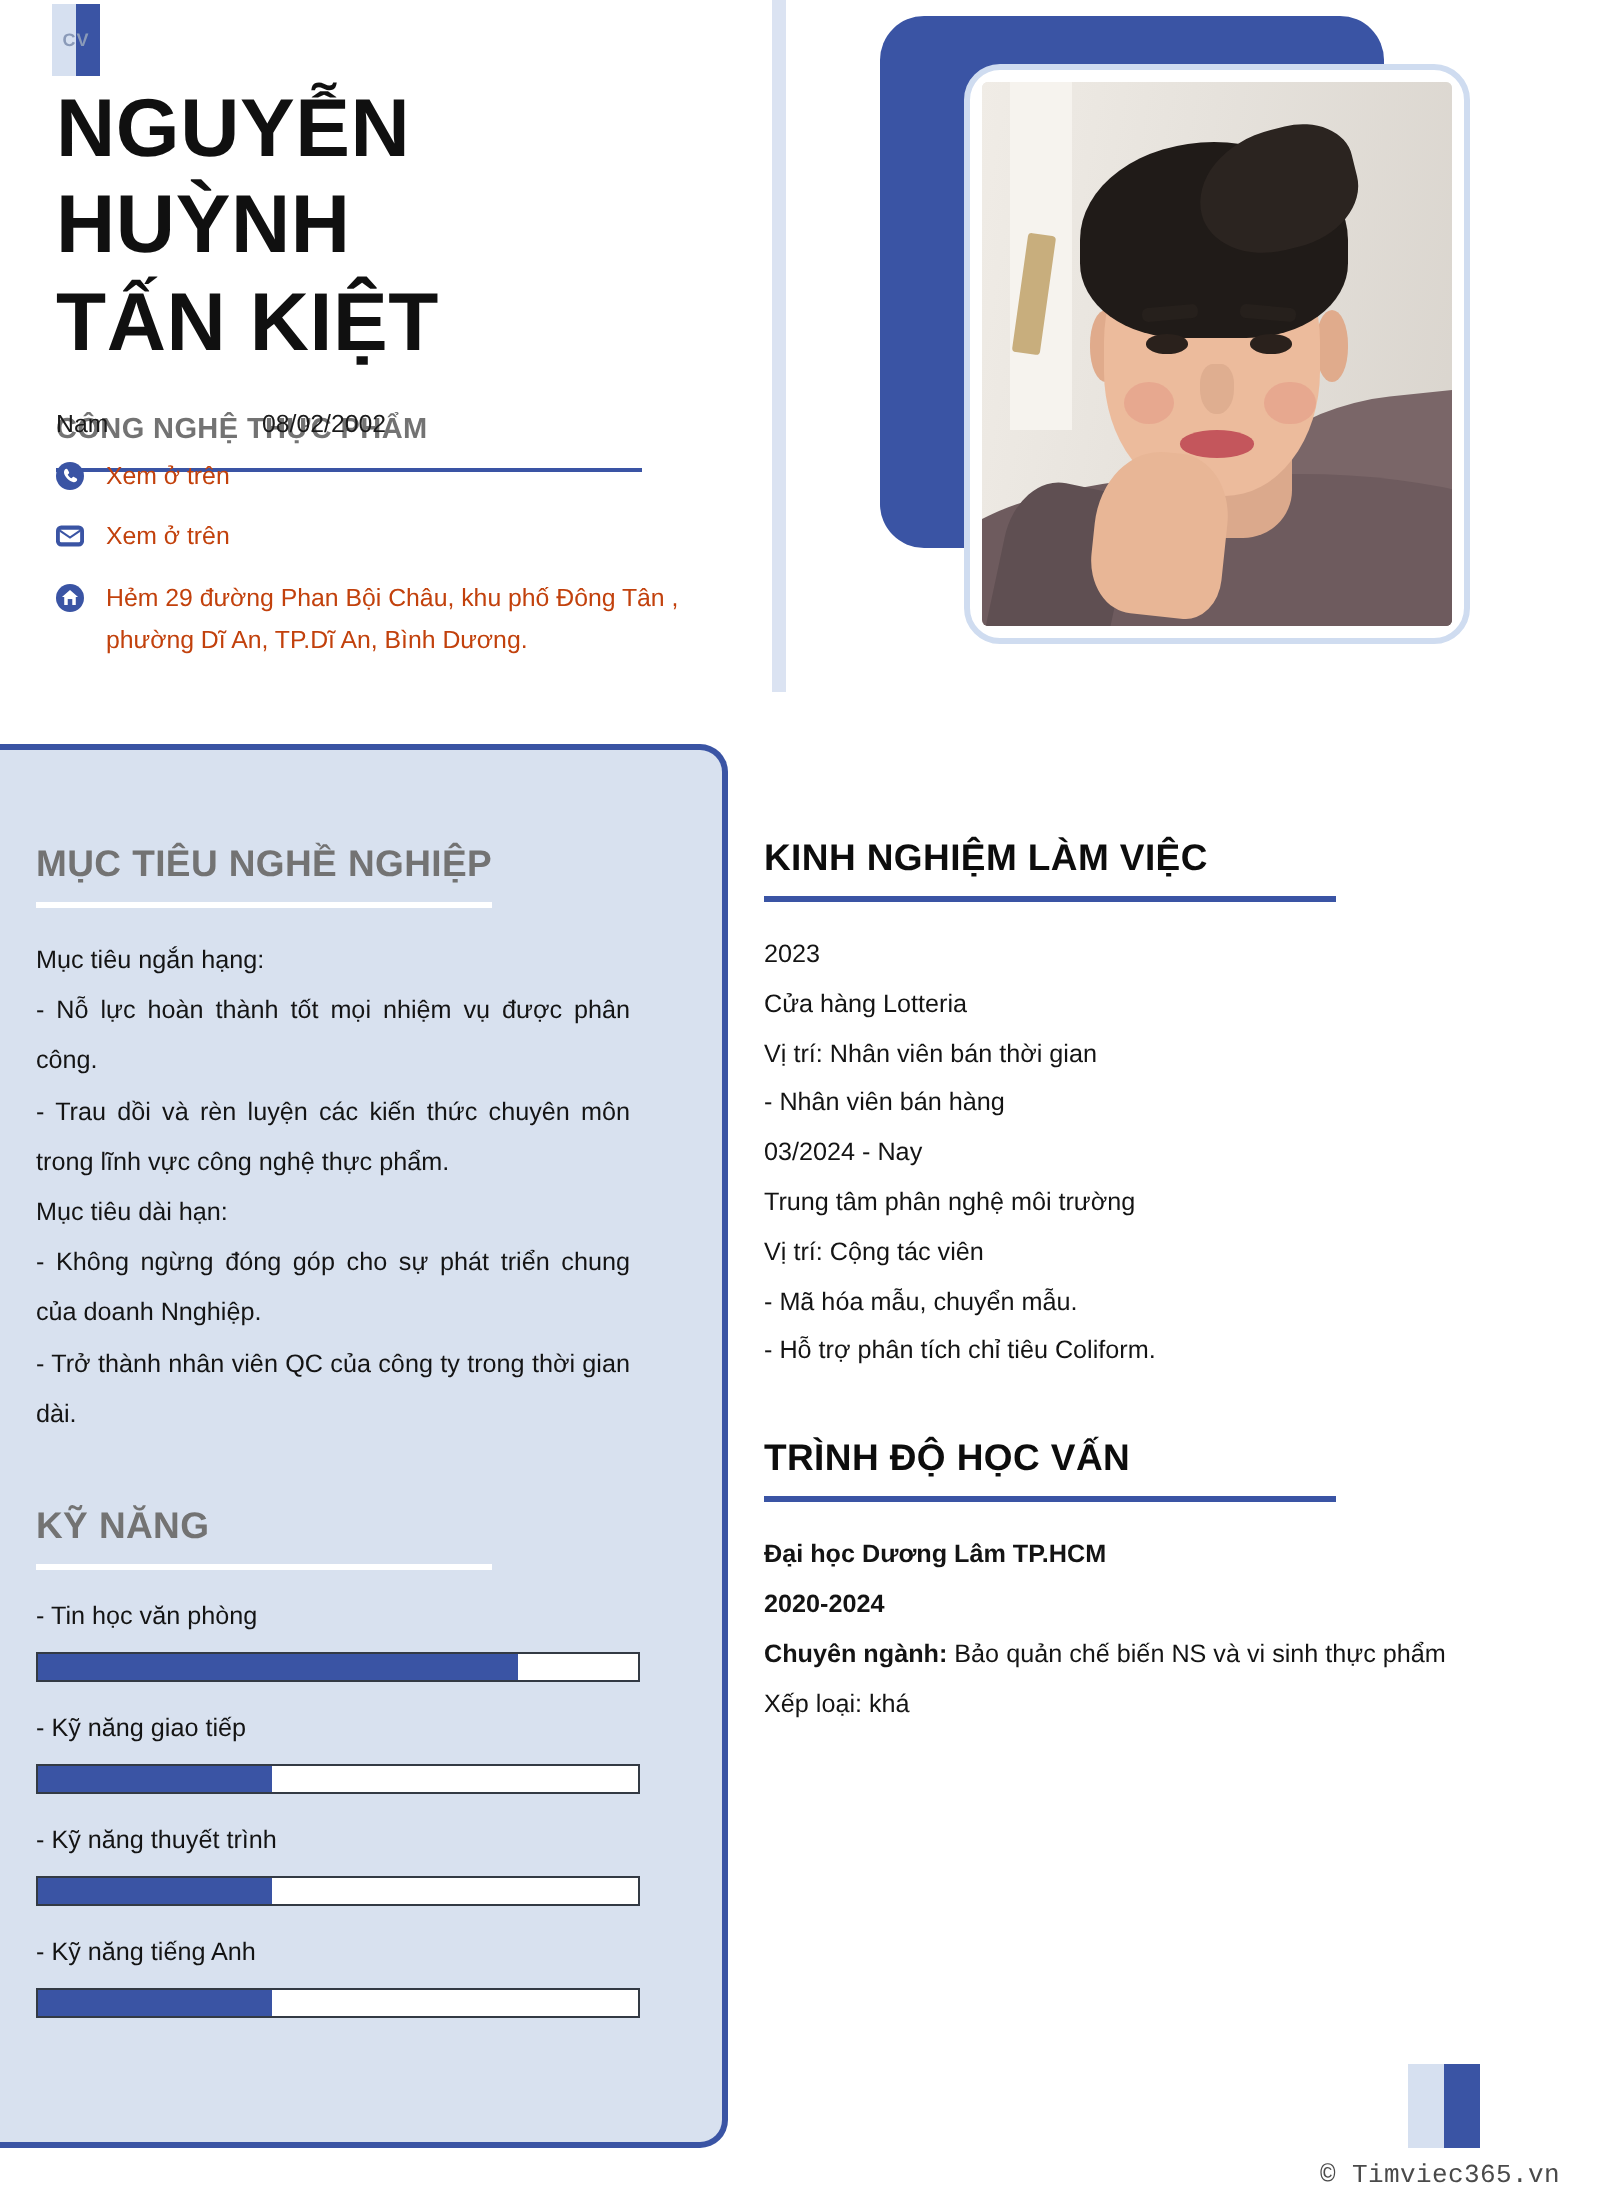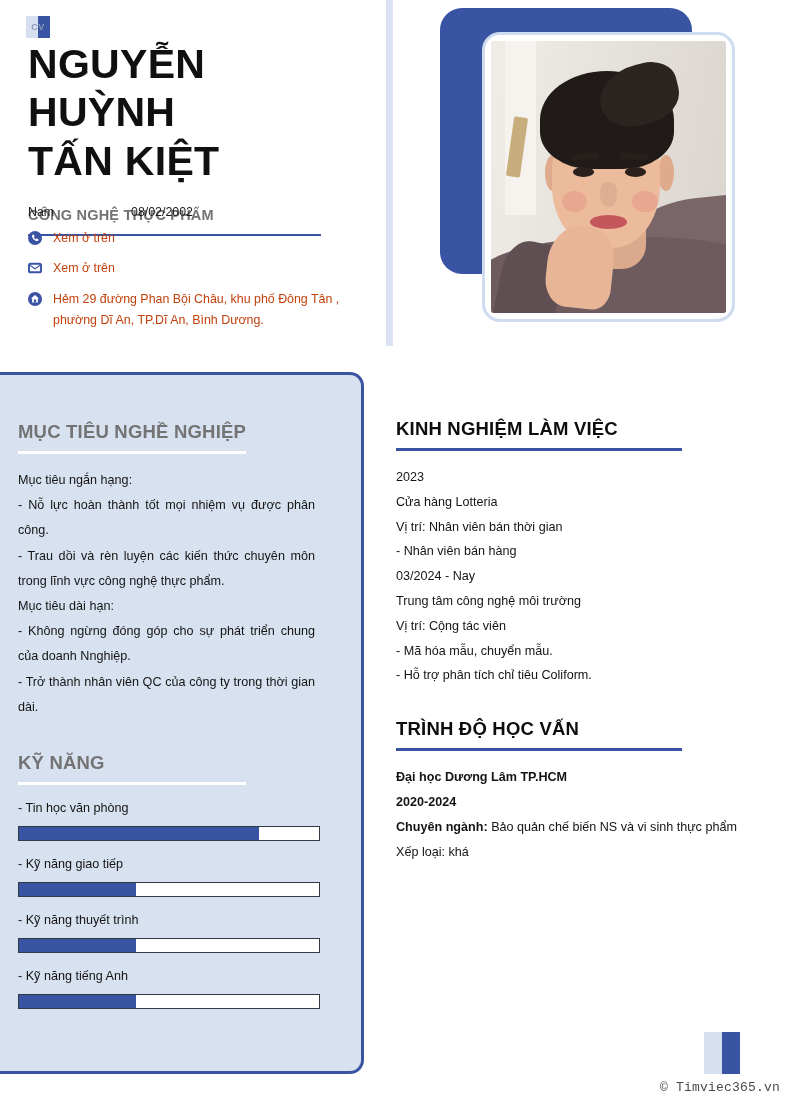--- a/index.html
+++ b/index.html
@@ -16,23 +16,23 @@
     width: 800px;
     height: 1102px;
     overflow: hidden;
     background: #ffffff;
   }
 
   
   .cv-logo {
     position: absolute;
     left: 26px;
-    top: 16px;
+    top: 2px;
     width: 24px;
-    height: 22px;
+    height: 36px;
     display: flex;
     justify-content: flex-end;
   }
   .cv-logo .half-light { width: 50%; height: 100%; background: #d6e0f0; }
   .cv-logo .half-dark  { width: 50%; height: 100%; background: #3a54a4; }
   .cv-logo .cv-text {
     position: absolute;
     left: 0; top: 0;
     width: 100%; height: 100%;
     display: flex; align-items: center; justify-content: center;
@@ -239,21 +239,21 @@
   .skill-fill {
     position: absolute;
     left: 0; top: 0;
     height: 100%;
     background: #3a54a4;
   }
 
   
   .right-col {
     position: absolute;
-    left: 396px;
+    left: 382px;
     top: 418px;
     width: 386px;
   }
   .sec-title-r {
     font-size: 18.5px;
     font-weight: 700;
     color: #0d0d0d;
     letter-spacing: 0.2px;
   }
   .sec-rule-r {
@@ -463,21 +463,21 @@
 
     <div>
       <div class="sec-title-r">KINH NGHIỆM LÀM VIỆC</div>
       <div class="sec-rule-r"></div>
       <div class="r-body">
         <p>2023</p>
         <p>Cửa hàng Lotteria</p>
         <p>Vị trí: Nhân viên bán thời gian</p>
         <p>- Nhân viên bán hàng</p>
         <p>03/2024 - Nay</p>
-        <p>Trung tâm công nghệ môi trường</p>
+        <p>Trung tâm phân nghệ môi trường</p>
         <p>Vị trí: Cộng tác viên</p>
         <p>- Mã hóa mẫu, chuyển mẫu.</p>
         <p>- Hỗ trợ phân tích chỉ tiêu Coliform.</p>
       </div>
     </div>
 
     <div class="sec-gap">
       <div class="sec-title-r">TRÌNH ĐỘ HỌC VẤN</div>
       <div class="sec-rule-r"></div>
       <div class="r-body">

